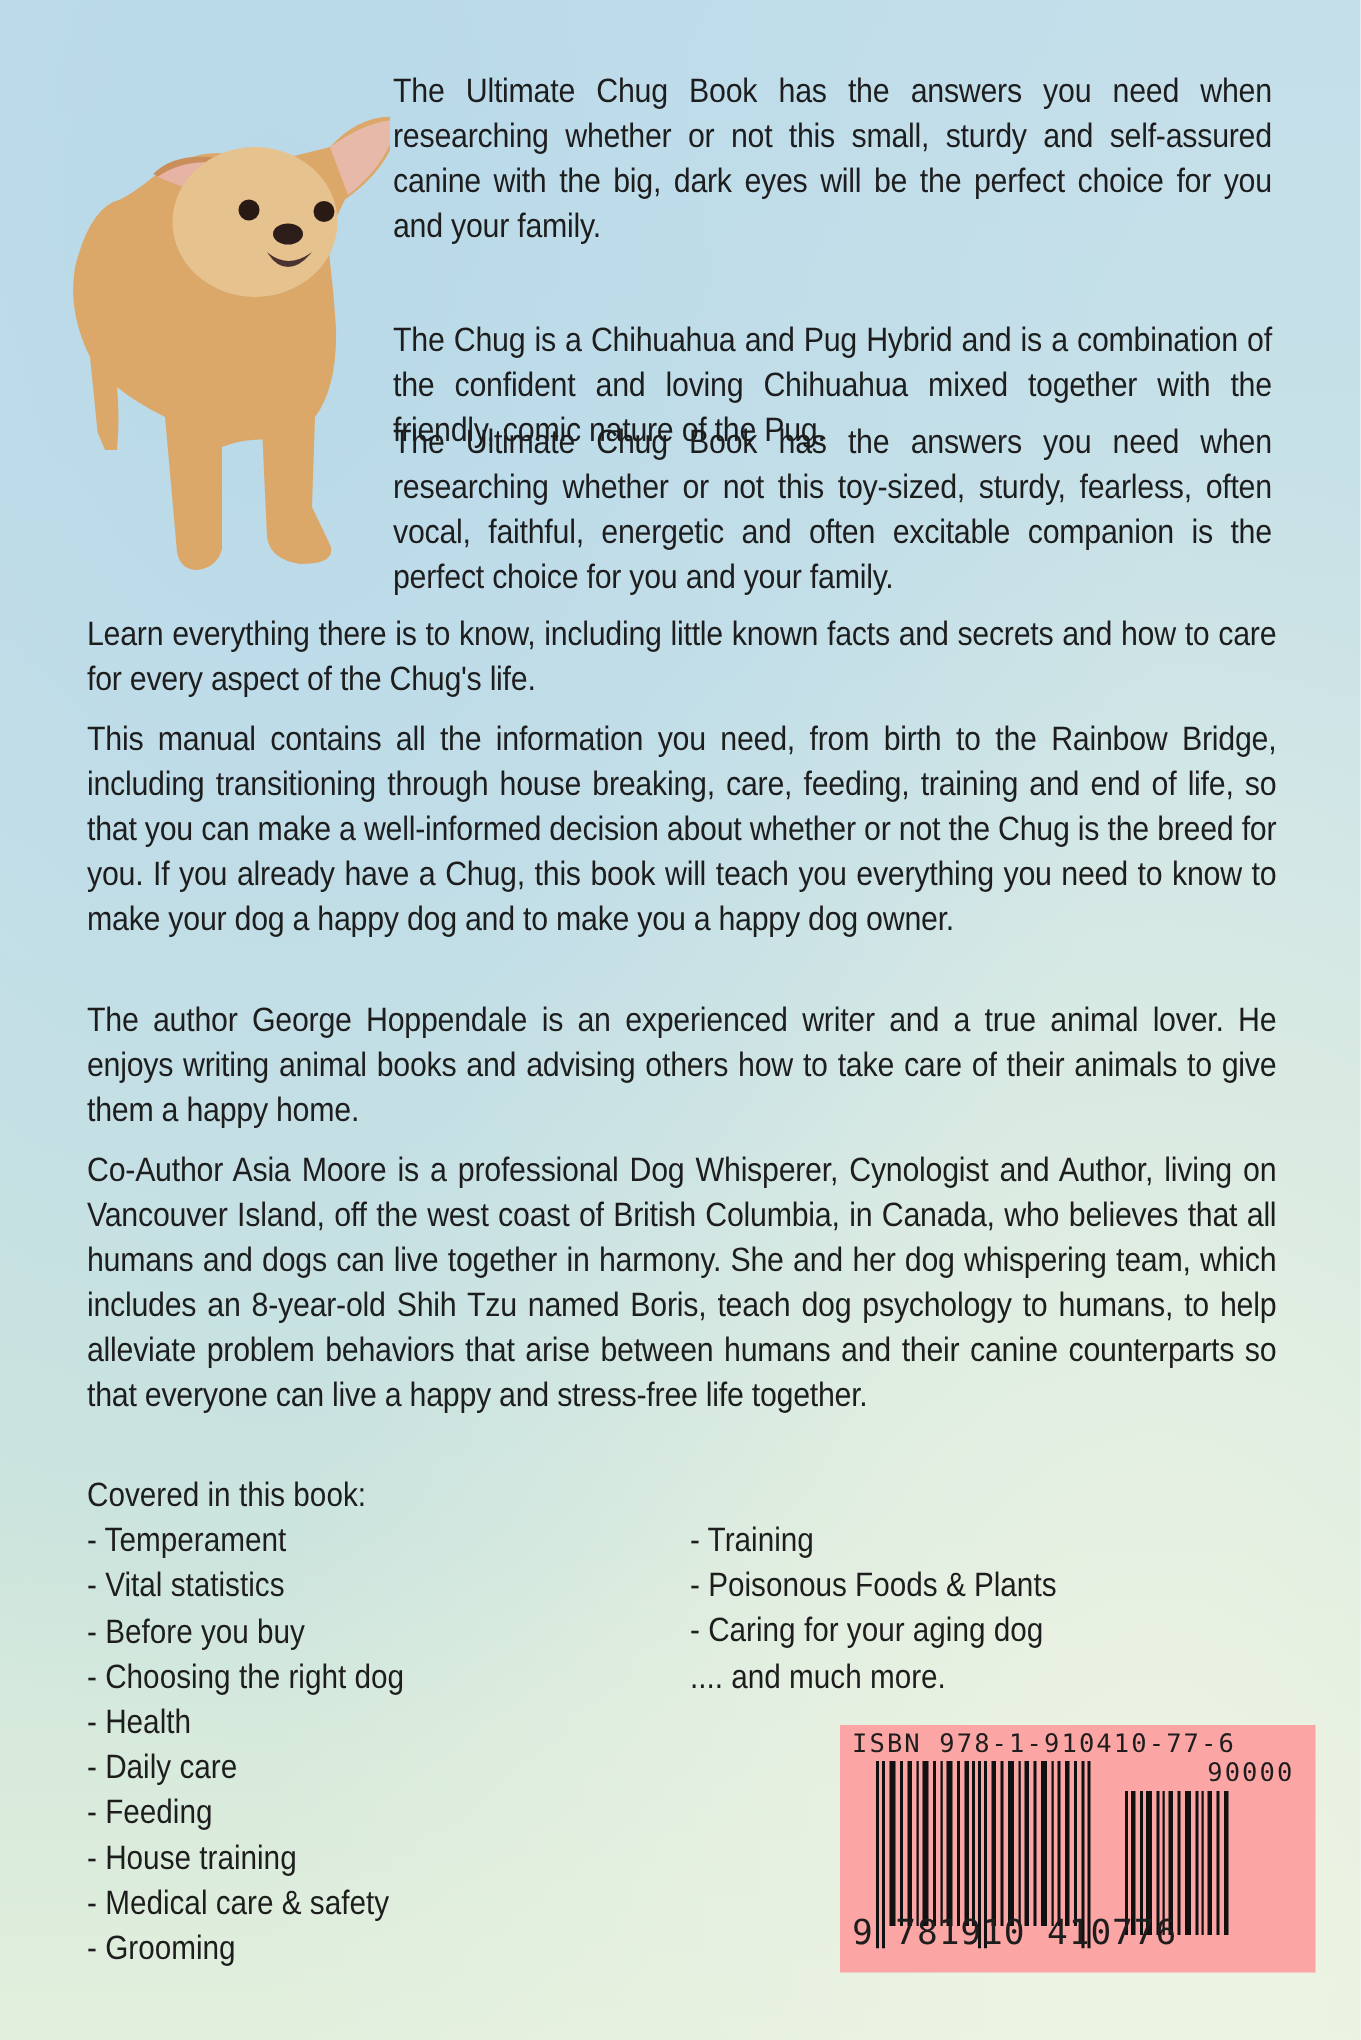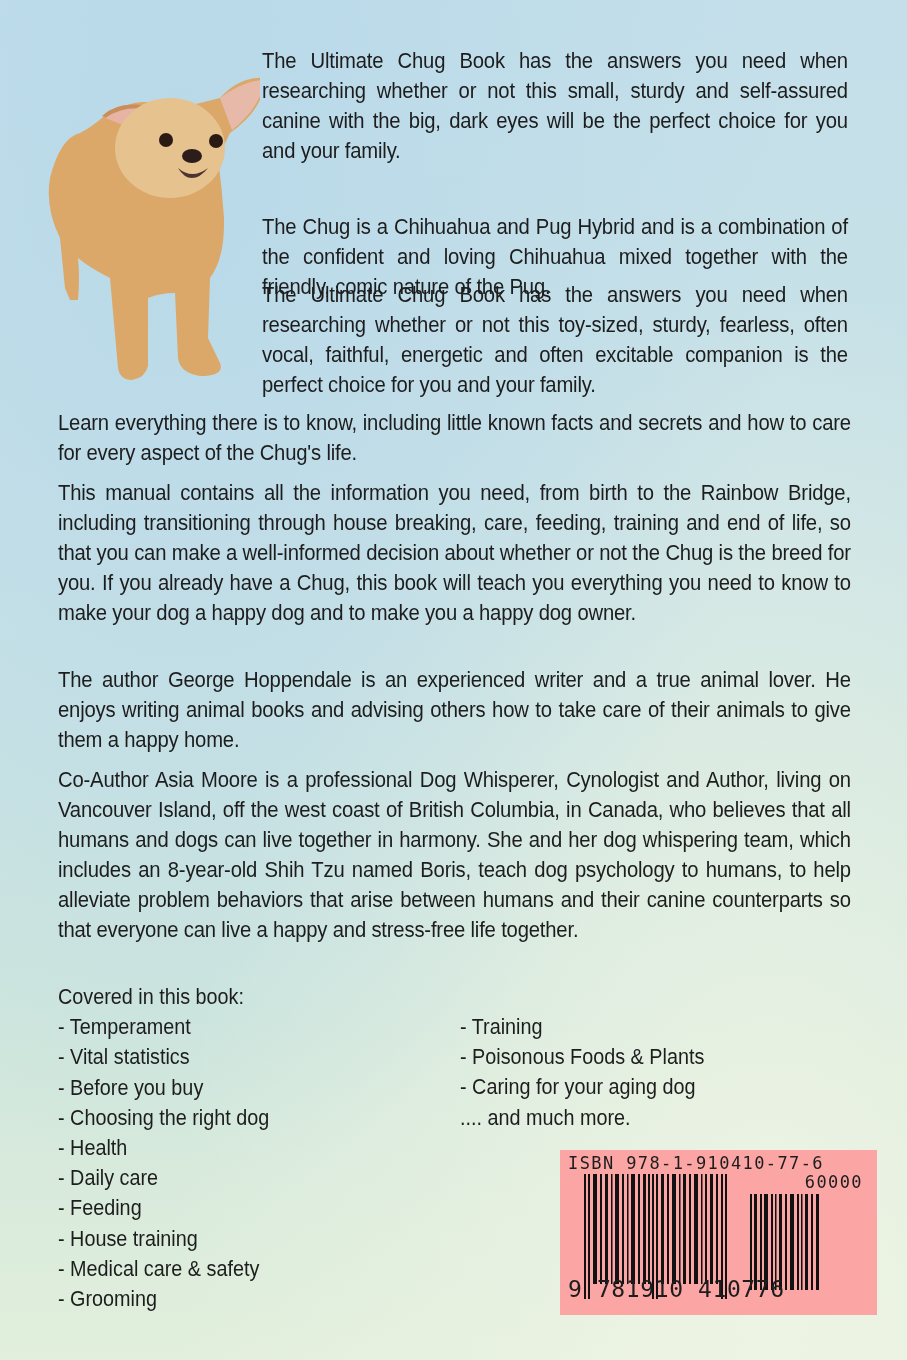--- a/index.html
+++ b/index.html
@@ -68,21 +68,21 @@
 
 <div class="list" style="left:460px; top:1012px;">
   <div>- Training</div>
   <div>- Poisonous Foods &amp; Plants</div>
   <div>- Caring for your aging dog</div>
   <div>.... and much more.</div>
 </div>
 
 <div class="barcode-box">
   <div class="isbn-text">ISBN 978-1-910410-77-6</div>
-  <div class="price">60000</div>
+  <div class="price">90000</div>
   <svg class="bars" style="left:24px; top:24px;" width="150" height="125">
     <g fill="#111">
       <rect x="0" y="0" width="2" height="125"></rect>
         <rect x="4" y="0" width="2" height="125"></rect>
       <rect x="9" y="0" width="4" height="110"></rect>
         <rect x="16" y="0" width="2" height="110"></rect>
       <rect x="21" y="0" width="3" height="110"></rect>
         <rect x="27" y="0" width="1.5" height="110"></rect>
       <rect x="31" y="0" width="4" height="110"></rect>
         <rect x="38" y="0" width="2" height="110"></rect>

